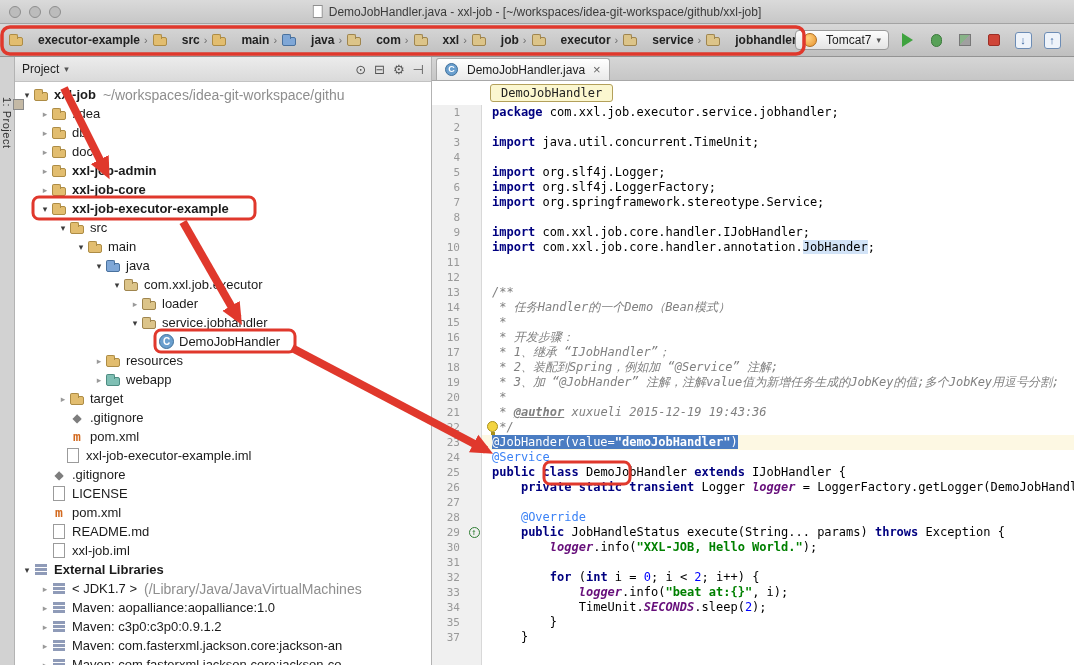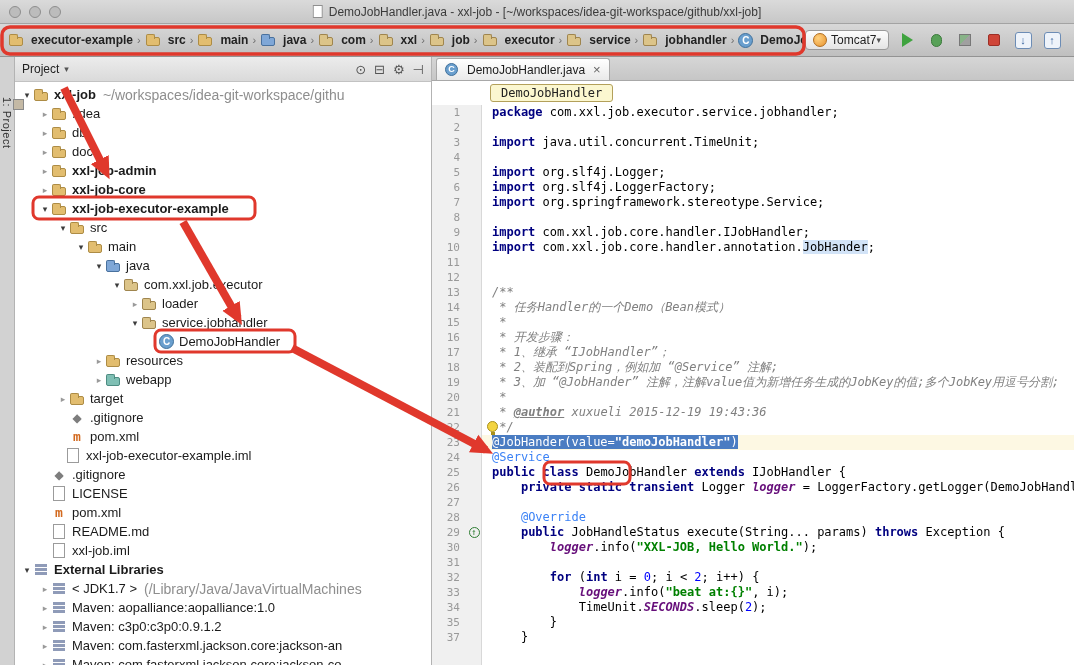--- a/index.html
+++ b/index.html
@@ -10,24 +10,24 @@
   
   .titlebar{height:24px;background:linear-gradient(#dadada,#c7c7c7);border-bottom:1px solid #a3a3a3;display:flex;align-items:center;position:relative}
   .lights{display:flex;gap:8px;padding-left:9px}
   .light{width:12px;height:12px;border-radius:50%;background:#bcbcbc;border:1px solid #8e8e8e}
   .title{position:absolute;left:50%;transform:translateX(-50%);font-size:12px;color:#3a3a3a;display:flex;align-items:center;gap:6px;white-space:nowrap}
   .doc-ic{width:10px;height:13px;background:#fff;border:1px solid #8f8f8f;display:inline-block}
 
   
   .navbar{height:33px;background:linear-gradient(#d8d8d8,#bfbfbf);border-bottom:1px solid #939393;display:flex;align-items:center;padding:0 6px;position:relative}
   .crumbs{display:flex;align-items:center;height:100%;overflow:hidden;white-space:nowrap}
-  .crumb{display:flex;align-items:center;gap:3px;padding:2px 2px;font-size:12px;font-weight:bold;color:#222}
+  .crumb{display:flex;align-items:center;gap:10px;padding:2px 2px;font-size:12px;font-weight:bold;color:#222}
   .crumb-sep{color:#6e6e6e;font-size:11px;margin:0 2px;font-weight:normal}
   .spacer{flex:1}
-  .combo{display:flex;align-items:center;background:linear-gradient(#fdfdfd,#e4e4e4);border:1px solid #9a9a9a;border-radius:4px;padding:2px 7px;font-size:12px;color:#222;margin-right:6px}
+  .combo{display:flex;align-items:center;gap:5px;background:linear-gradient(#fdfdfd,#e4e4e4);border:1px solid #9a9a9a;border-radius:4px;padding:2px 7px;font-size:12px;color:#222;margin-right:6px}
   .combo-arrow{font-size:9px;color:#555}
   .actions{display:flex;align-items:center;gap:9px;padding:0 4px}
   .tbtn{width:20px;height:20px;display:flex;align-items:center;justify-content:center}
 
   
   .main{display:flex;height:608px}
   .strip{width:15px;background:#d2d2d2;border-right:1px solid #b3b3b3;position:relative}
   .strip-tab{position:absolute;top:26px;left:1px;writing-mode:vertical-rl;font-size:11px;color:#333;letter-spacing:.5px;padding-top:14px}
   .strip-tab::before{content:"";display:block;width:9px;height:9px;border:1px solid #8a8a8a;background:#c4b9a5;margin:2px auto 4px}
 

